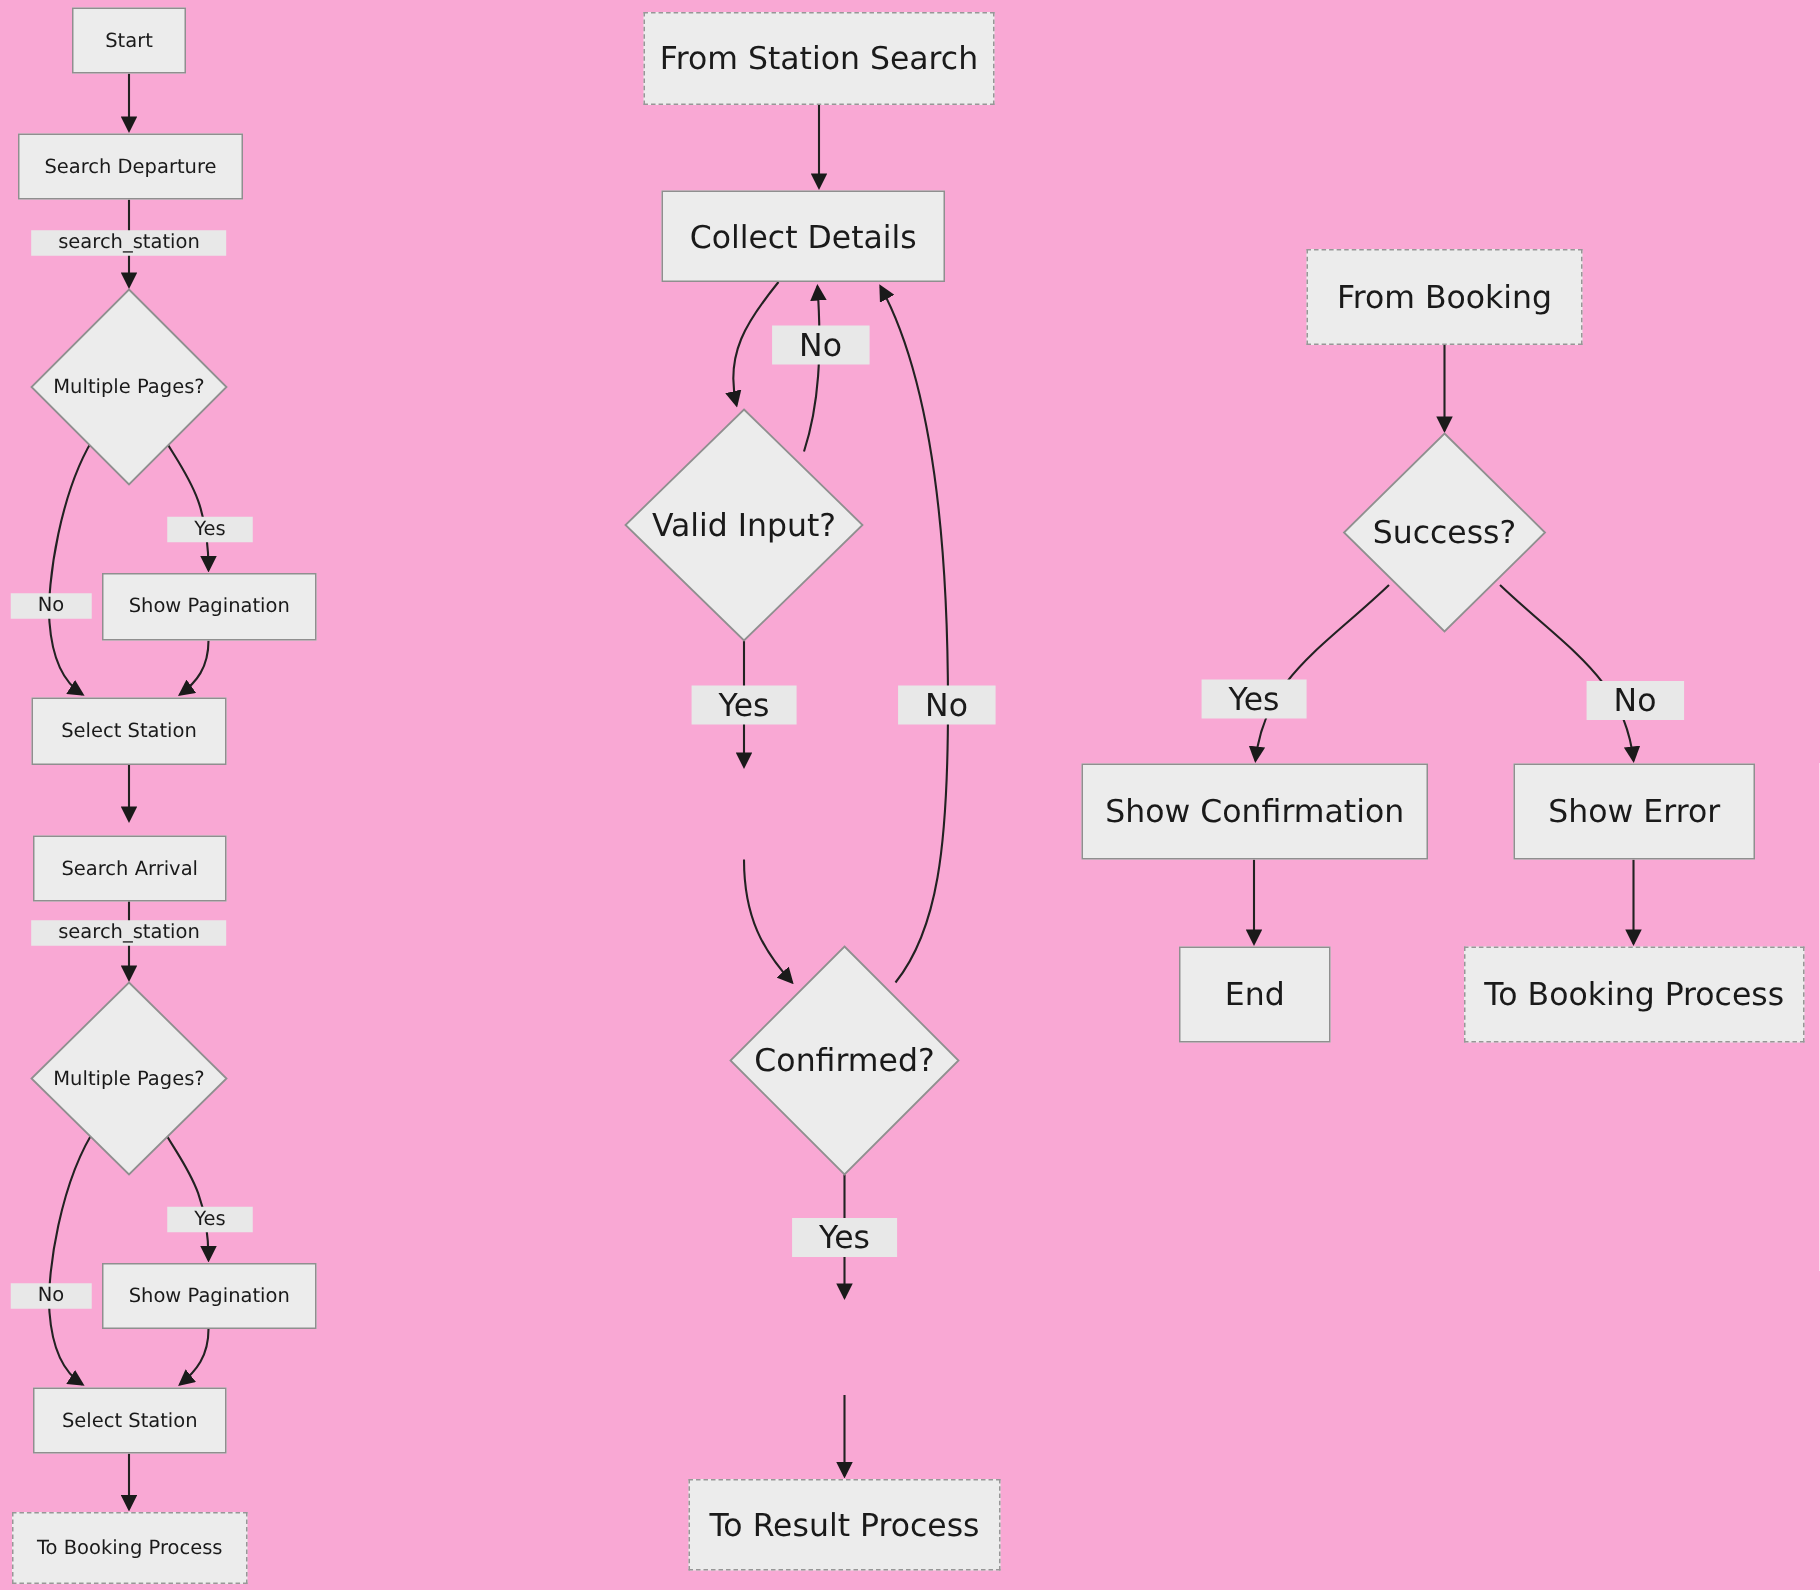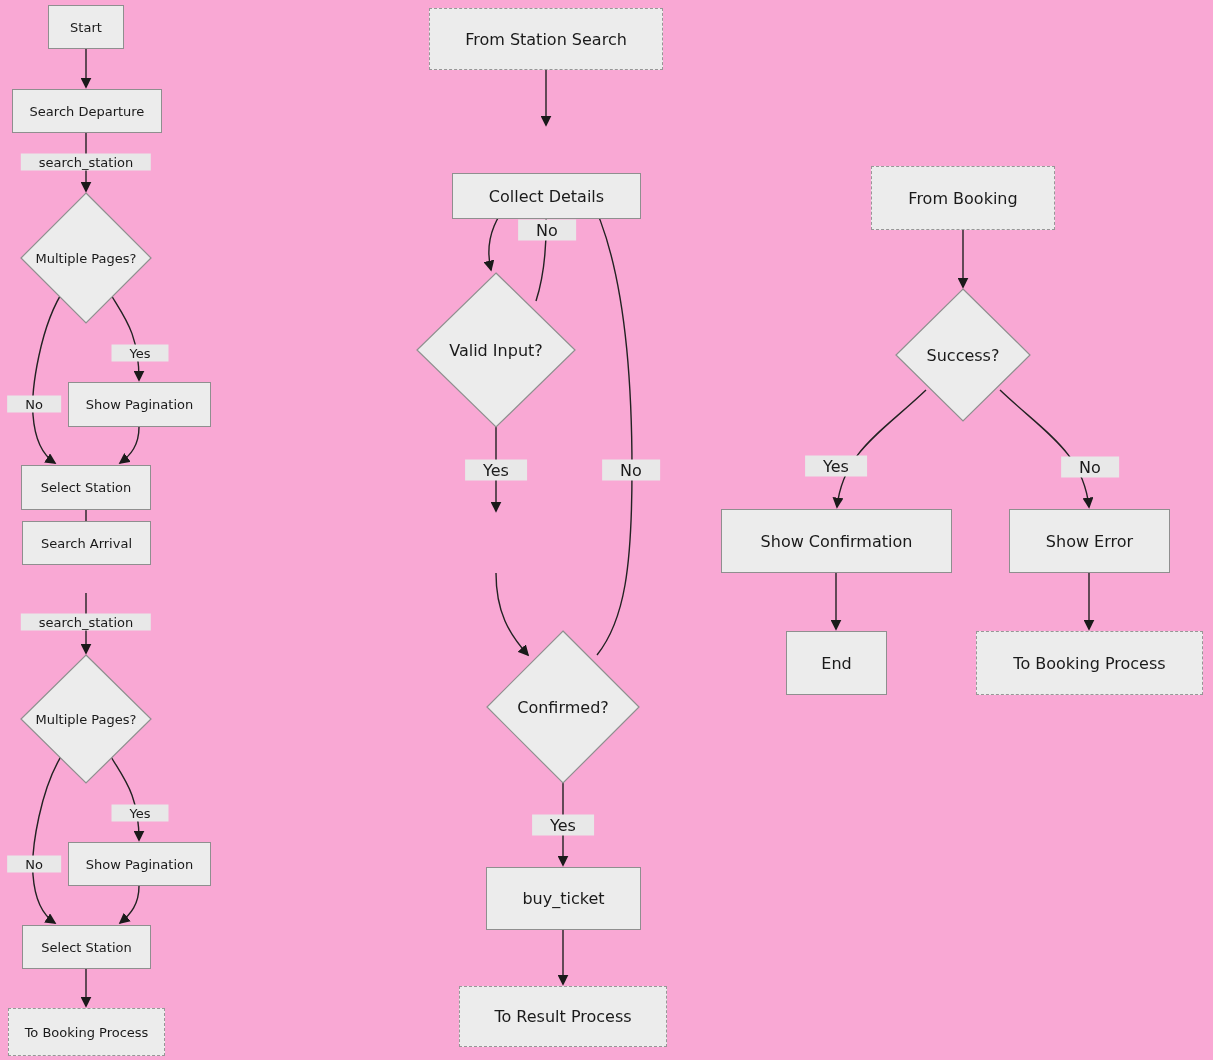--- a/index.html
+++ b/index.html
@@ -16,21 +16,21 @@
     position:absolute;
     display:flex;align-items:center;justify-content:center;
     background:#ececec;
     border:1px solid #8f8f8f;
     box-sizing:border-box;
     text-align:center;
     white-space:nowrap;
   }
   .node.dashed{border:1.5px dashed #979797;}
   .small{font-size:13px;}
-  .big{font-size:16px;}
+  .big{font-size:21px;}
   .dlabel{
     position:absolute;
     display:flex;align-items:center;justify-content:center;
     white-space:nowrap;
     pointer-events:none;
   }
   .elabel{
     position:absolute;
     transform:translate(-50%,-50%);
     background:#e8e8e8;
@@ -95,52 +95,49 @@
   <div class="elabel small" style="left:86px;top:162px;">search_station</div>
   <div class="dlabel small" style="left:21px;top:193px;width:130px;height:130px;">Multiple Pages?</div>
   <div class="elabel small" style="left:140px;top:353px;">Yes</div>
   <div class="elabel small" style="left:34px;top:404px;">No</div>
   <div class="node small" style="left:68px;top:382px;width:143px;height:45px;">
     <span>Show Pagination</span>
   </div>
   <div class="node small" style="left:21px;top:465px;width:130px;height:45px;">
     <span>Select Station</span>
   </div>
-  <div class="node small" style="left:22px;top:521px;width:129px;height:44px;align-items:center;">
+  <div class="node small" style="left:22px;top:557px;width:129px;height:44px;align-items:center;">
     <span>Search Arrival</span>
   </div>
   <div class="elabel small" style="left:86px;top:622px;">search_station</div>
   <div class="dlabel small" style="left:21px;top:655px;width:130px;height:128px;">Multiple Pages?</div>
   <div class="elabel small" style="left:140px;top:813px;">Yes</div>
   <div class="elabel small" style="left:34px;top:864px;">No</div>
   <div class="node small" style="left:68px;top:842px;width:143px;height:44px;">
     <span>Show Pagination</span>
   </div>
   <div class="node small" style="left:22px;top:925px;width:129px;height:44px;">
     <span>Select Station</span>
   </div>
   <div class="node small dashed" style="left:8px;top:1008px;width:157px;height:48px;">
     <span>To Booking Process</span>
   </div>
 
   <div class="node big dashed" style="left:429px;top:8px;width:234px;height:62px;">
     <span>From Station Search</span>
   </div>
-  <div class="node big" style="left:452px;top:127px;width:189px;height:46px;margin-top:46px;">
+  <div class="node big" style="left:441px;top:127px;width:189px;height:61px;">
     <span>Collect Details</span>
   </div>
   <div class="elabel big" style="left:547px;top:230px;">No</div>
   <div class="dlabel big" style="left:417px;top:273px;width:158px;height:154px;">Valid Input?</div>
   <div class="elabel big" style="left:496px;top:470px;">Yes</div>
   <div class="elabel big" style="left:631px;top:470px;">No</div>
   <div class="dlabel big" style="left:487px;top:631px;width:152px;height:152px;">Confirmed?</div>
   <div class="elabel big" style="left:563px;top:825px;">Yes</div>
-  <div class="node big" style="left:486px;top:867px;width:155px;height:63px;">
-    <span>buy_ticket</span>
-  </div>
   <div class="node big dashed" style="left:459px;top:986px;width:208px;height:61px;">
     <span>To Result Process</span>
   </div>
 
   <div class="node big dashed" style="left:871px;top:166px;width:184px;height:64px;">
     <span>From Booking</span>
   </div>
   <div class="dlabel big" style="left:896px;top:289px;width:134px;height:132px;">Success?</div>
   <div class="elabel big" style="left:836px;top:466px;">Yes</div>
   <div class="elabel big" style="left:1090px;top:467px;">No</div>

